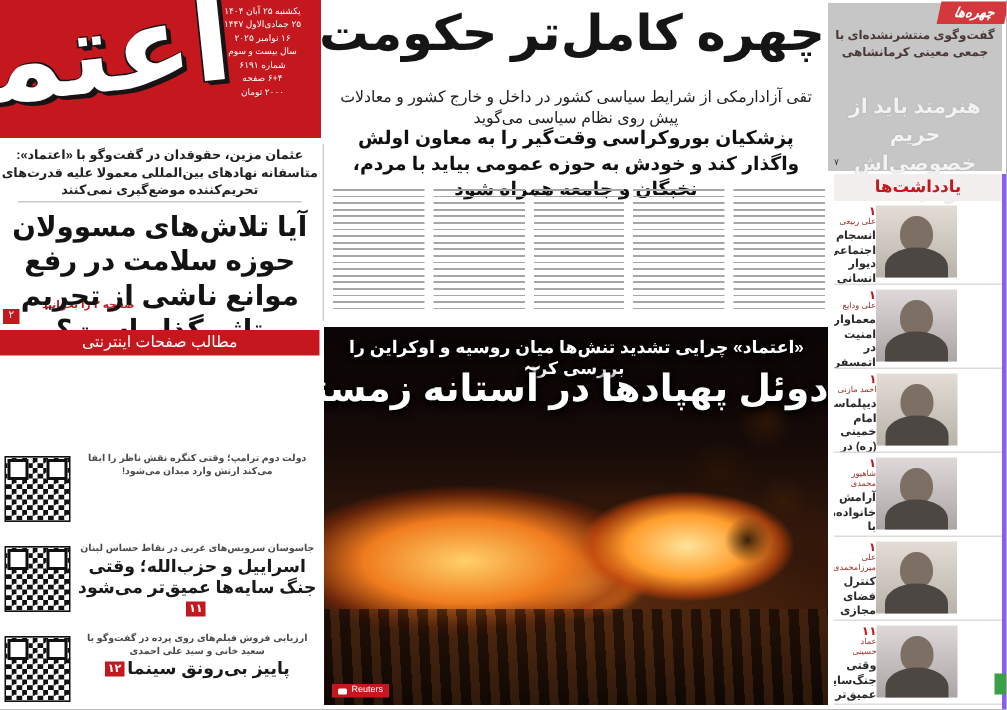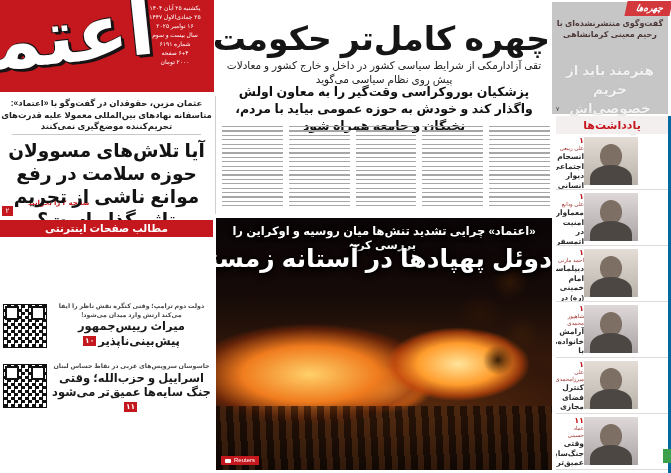--- a/index.html
+++ b/index.html
@@ -18,61 +18,61 @@
     text-shadow:2px 2px 0 #181314,-1px 1px 0 #181314,1px -1px 0 #181314,3px 3px 0 #181314;
     white-space:nowrap;
   }
   .mast-dates{right:3px;top:4px;width:72px;color:#fff;font-size:6px;line-height:9px;text-align:center;}
   .mast-bottom{left:6px;bottom:2px;direction:ltr;display:flex;align-items:baseline;gap:5px;color:#fff;}
   .etemad-latin{font-size:14px;font-weight:bold;letter-spacing:2px;}
   .mast-info{font-size:5px;letter-spacing:.2px;}
 
   
   .lead{left:218px;top:0;width:332px;height:122px;text-align:center;}
-  .lead-headline{left:0;top:19px;width:332px;font-size:33px;font-weight:bold;white-space:nowrap;letter-spacing:-1px;color:#151515;}
+  .lead-headline{left:0;top:2px;width:332px;font-size:33px;font-weight:bold;white-space:nowrap;letter-spacing:-1px;color:#151515;}
   .lead-subhead{left:2px;top:58px;width:328px;font-size:10.5px;line-height:14px;color:#222;text-align:center;}
   .lead-deck{left:2px;top:84px;width:328px;font-size:12.5px;font-weight:bold;line-height:17px;color:#111;}
 
   
   .body-cols{left:222px;top:126px;width:328px;height:80px;display:flex;gap:6px;}
   .bcol{flex:1;background:repeating-linear-gradient(to bottom,#a6a6a6 0 1.2px,transparent 1.2px 4.4px);}
   .continuation{left:28px;top:199px;font-size:7px;font-weight:bold;color:#c4181e;}
 
   
   .faces-box{left:552px;top:2px;width:116px;height:112px;background:#c6c6c6;text-align:center;}
   .ribbon{position:absolute;top:-1px;right:-3px;background:#d2383c;color:#fff;
     font-size:9px;font-style:italic;font-weight:bold;padding:2px 8px 3px 10px;
     transform:skewX(-12deg);}
   .faces-kicker{position:absolute;top:16px;left:4px;width:108px;font-size:8px;font-weight:bold;color:#4c3737;line-height:11px;}
   .faces-headline{position:absolute;top:44px;left:4px;width:108px;font-size:13.5px;font-weight:bold;color:#f2f2f2;line-height:19px;
     text-shadow:0 0 1px #9a9a9a;margin-top:15px;}
   .faces-page{position:absolute;bottom:2px;left:4px;font-size:6px;color:#333;}
 
   
-  .notes{left:556px;top:116px;width:115px;height:357px;border-right:3px solid #0369a1;box-sizing:border-box;}
+  .notes{left:556px;top:116px;width:115px;height:357px;border-right:3px solid #8b5cf6;box-sizing:border-box;}
   .notes-header{height:18px;line-height:18px;text-align:center;color:#c4181e;font-weight:bold;font-size:11px;background:#f3efee;}
   .note-item{position:relative;height:55px;border-bottom:1px solid #e0dada;overflow:hidden;}
   .note-photo{position:absolute;left:28px;top:3px;width:54px;height:48px;background:linear-gradient(#e3ddd6,#b9b2aa);overflow:hidden;}
   .note-photo::before{content:"";position:absolute;left:16px;top:7px;width:22px;height:24px;border-radius:50% 50% 45% 45%;background:#7d6f63;}
   .note-photo::after{content:"";position:absolute;left:6px;top:28px;width:42px;height:26px;border-radius:50% 50% 0 0;background:#4c4743;}
   .note-item:nth-child(odd) .note-photo{background:linear-gradient(#ded8d8,#aba4a4);}
   .note-text{position:absolute;right:84px;left:2px;top:2px;text-align:right;}
   .note-num{color:#c4181e;font-weight:bold;font-size:8px;line-height:9px;}
   .note-author{color:#a0342f;font-size:5.5px;line-height:7px;}
   .note-title{color:#2b2b2b;font-weight:bold;font-size:7.5px;line-height:9.5px;}
 
   
   .health-kicker{left:0;top:98px;width:213px;text-align:center;font-size:8.5px;font-weight:bold;line-height:11.5px;color:#222;}
   .health-rule{left:12px;top:134px;width:189px;border-top:1px solid #c9c9c9;height:0;}
   .health-headline{left:0;top:139px;width:213px;text-align:center;font-size:18.5px;font-weight:bold;line-height:23px;color:#131313;}
   .health-badge{left:2px;top:206px;min-width:9px;height:10px;background:#c4181e;color:#fff;font-size:7px;line-height:10px;text-align:center;padding:0 1px;}
 
   
   .web-banner{left:0;top:220px;width:213px;height:17px;background:#c4181e;color:#fff;
-    font-size:10.5px;font-weight:bold;text-align:center;line-height:17px;}
+    font-size:10.5px;font-weight:normal;text-align:center;line-height:17px;}
   .web-item{position:absolute;left:0;width:213px;}
   .qr{position:absolute;left:3px;top:4px;width:42px;height:42px;border:1px solid #111;
     background:
       conic-gradient(#111 25%,#fff 0 50%,#111 0 75%,#fff 0);
     background-size:7px 7px;}
   .qr::before,.qr::after{content:"";position:absolute;width:10px;height:10px;border:2px solid #111;background:#fff;}
   .qr::before{left:1px;top:1px;} .qr::after{right:1px;top:1px;}
   .web-text{position:absolute;right:0;left:50px;top:2px;text-align:center;}
   .web-kicker{font-size:6.3px;font-weight:bold;color:#4a4a4a;line-height:8.5px;}
   .web-title{font-size:11.5px;font-weight:bold;color:#191919;line-height:14.5px;}
@@ -135,21 +135,21 @@
     <div class="bcol"></div>
     <div class="bcol"></div>
     <div class="bcol"></div>
     <div class="bcol"></div>
     <div class="bcol"></div>
   </div>
   <div class="abs continuation">صفحه ۲ را بخوانید</div>
 
   <div class="abs faces-box">
     <div class="ribbon">چهره‌ها</div>
-    <div class="faces-kicker">گفت‌وگوی منتشرنشده‌ای با رحیم معینی کرمانشاهی</div>
+    <div class="faces-kicker">گفت‌وگوی منتشرنشده‌ای با جمعی معینی کرمانشاهی</div>
     <div class="faces-headline">هنرمند باید از حریم خصوصی‌اش مراقبت کند</div>
     <div class="faces-page">۷</div>
   </div>
 
   <div class="abs notes">
     <div class="notes-header">یادداشت‌ها</div>
 
     <div class="note-item">
       <div class="note-text">
         <div class="note-num">۱</div>
@@ -210,28 +210,34 @@
   <div class="abs health-rule"></div>
   <div class="abs health-headline">آیا تلاش‌های مسوولان حوزه سلامت در رفع موانع ناشی از تحریم تاثیرگذار است؟</div>
   <div class="abs health-badge">۲</div>
 
   <div class="abs web-banner">مطالب صفحات اینترنتی</div>
 
   <div class="web-item" style="top:300px;height:58px;">
     <div class="qr"></div>
     <div class="web-text">
       <div class="web-kicker">دولت دوم ترامپ؛ وقتی کنگره نقش ناظر را ایفا می‌کند ارتش وارد میدان می‌شود!</div>
-      <div class="web-title"><span>میراث رییس‌جمهور پیش‌بینی‌ناپذیر</span><span class="pnum">۱۰</span></div>
     </div>
   </div>
   <div class="web-item" style="top:360px;height:58px;">
     <div class="qr"></div>
     <div class="web-text">
       <div class="web-kicker">جاسوسان سرویس‌های غربی در نقاط حساس لبنان</div>
       <div class="web-title"><span>اسراییل و حزب‌الله؛ وقتی جنگ سایه‌ها عمیق‌تر می‌شود</span><span class="pnum">۱۱</span></div>
+    </div>
+  </div>
+  <div class="web-item" style="top:420px;height:53px;">
+    <div class="qr"></div>
+    <div class="web-text">
+      <div class="web-kicker">ارزیابی فروش فیلم‌های روی پرده در گفت‌وگو با سعید خانی و سید علی احمدی</div>
+      <div class="web-title"><span>پاییز بی‌رونق سینما</span><span class="pnum">۱۲</span></div>
     </div>
   </div>
 
   <div class="abs photo">
     <div class="tree"></div>
     <div class="rubble"></div>
     <div class="photo-kicker">«اعتماد» چرایی تشدید تنش‌ها میان روسیه و اوکراین را بررسی کرد</div>
     <div class="photo-headline">دوئل پهپادها در آستانه زمستان</div>
     <div class="credit">
       <span class="cam-icon"></span>

